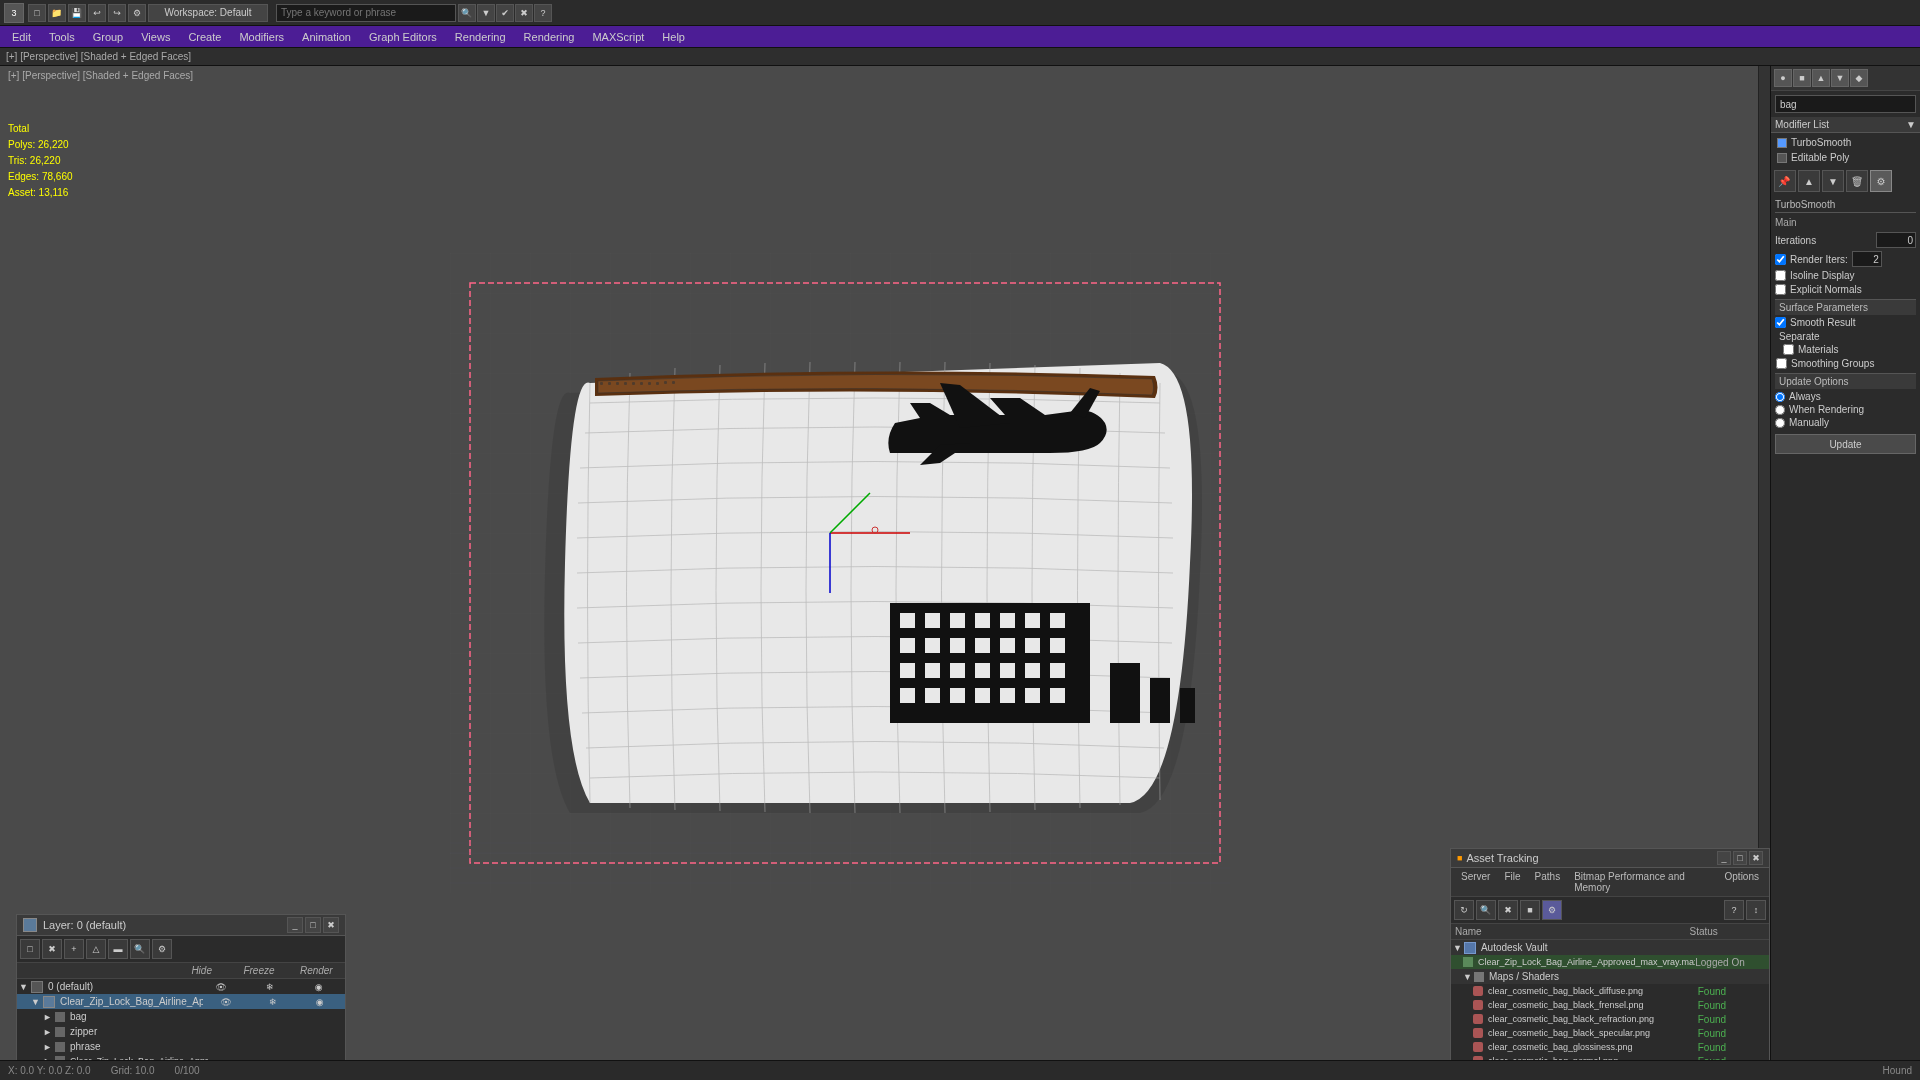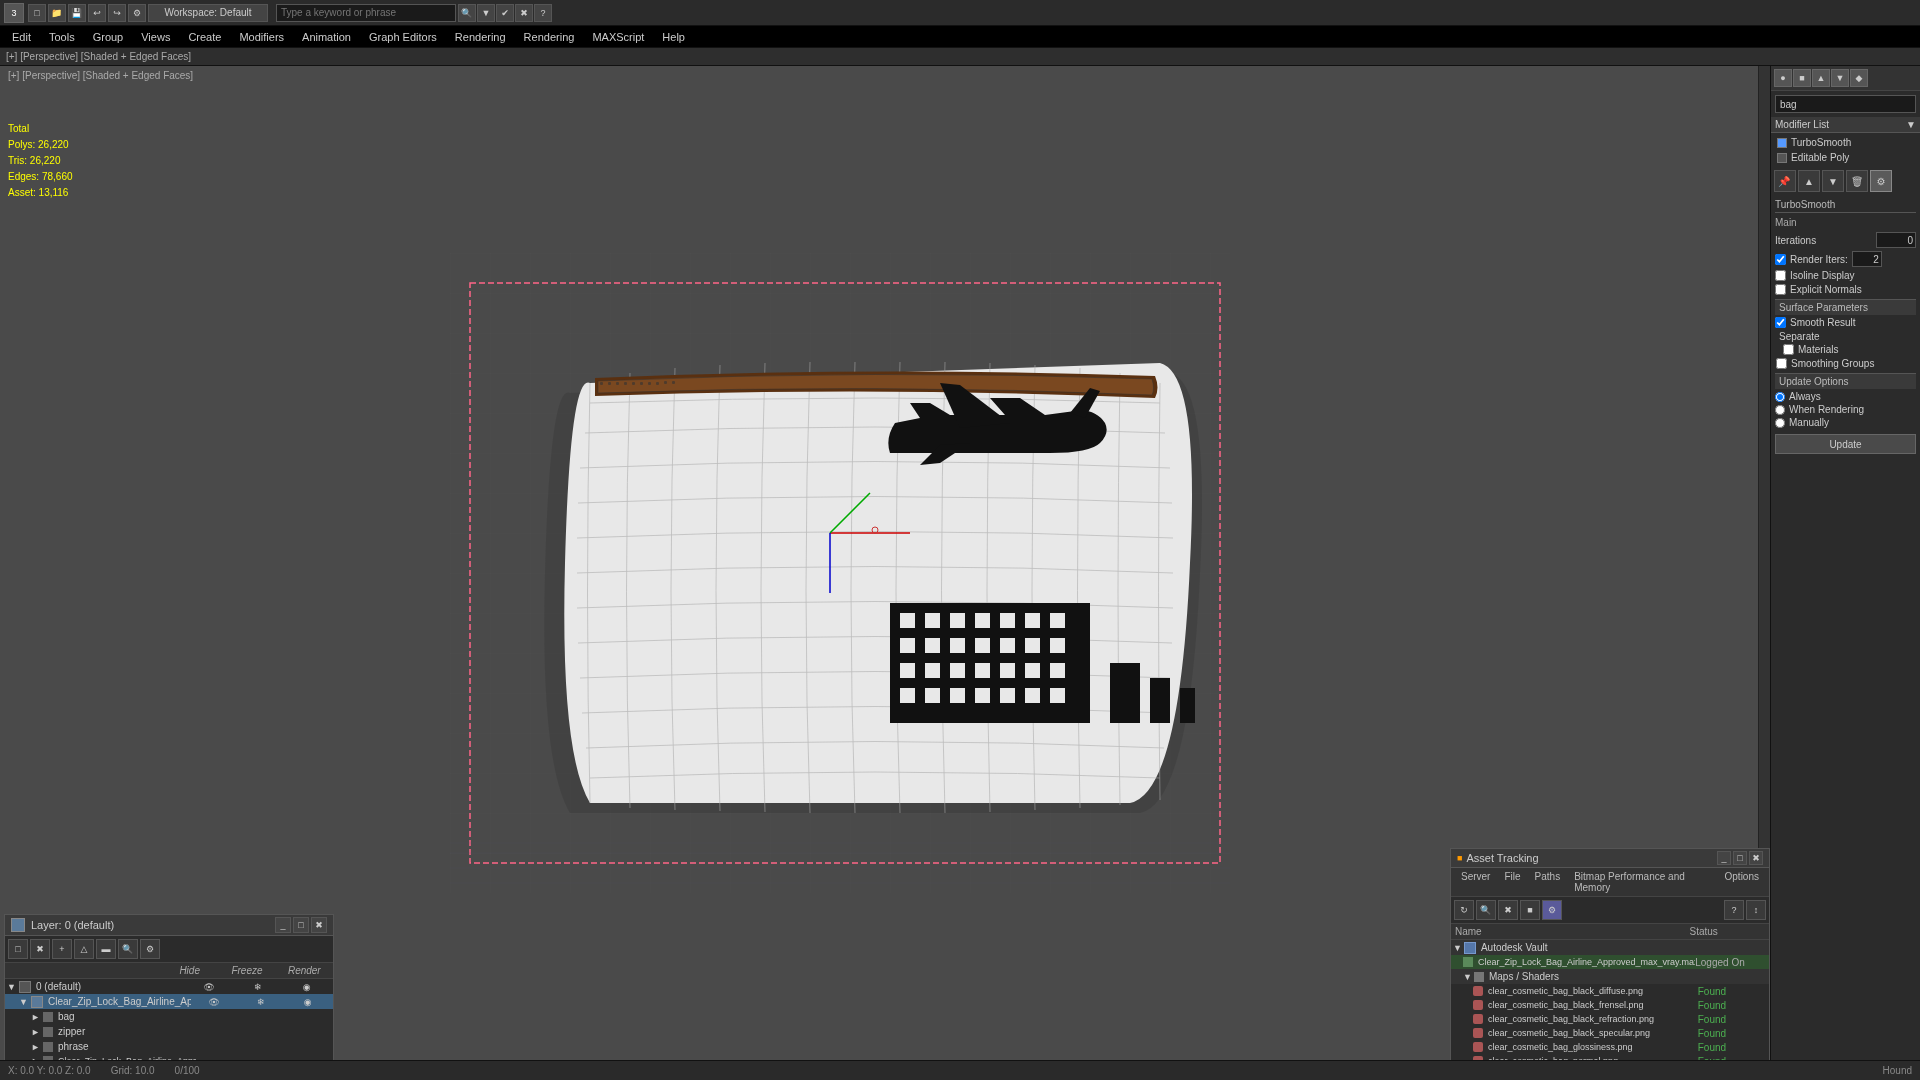--- a/index.html
+++ b/index.html
@@ -10,21 +10,21 @@
     #top-bar .app-icon { width: 20px; height: 20px; background: #555; border: 1px solid #666; margin-right: 4px; display: flex; align-items: center; justify-content: center; font-size: 9px; color: #fff; }
     #top-bar .toolbar-icons { display: flex; gap: 2px; margin-right: 8px; }
     #top-bar .toolbar-icons span { width: 18px; height: 18px; background: #444; border: 1px solid #555; display: flex; align-items: center; justify-content: center; font-size: 9px; cursor: pointer; }
     #title-bar { flex: 1; text-align: center; font-size: 11px; color: #bbb; }
     #search-bar { display: flex; align-items: center; }
     #search-bar input { width: 180px; height: 18px; background: #1a1a1a; border: 1px solid #555; color: #ccc; padding: 0 4px; font-size: 10px; }
     #search-bar .search-btns { display: flex; gap: 1px; margin-left: 2px; }
     #search-bar .search-btns span { width: 18px; height: 18px; background: #444; border: 1px solid #555; display: flex; align-items: center; justify-content: center; font-size: 9px; cursor: pointer; }
 
     
-    #menu-bar { display: flex; align-items: center; background: #000000; height: 22px; border-bottom: 1px solid #111; padding: 0 4px; gap: 2px; }
+    #menu-bar { display: flex; align-items: center; background: #4c1d95; height: 22px; border-bottom: 1px solid #111; padding: 0 4px; gap: 2px; }
     #menu-bar .menu-item { padding: 2px 8px; font-size: 11px; color: #ccc; cursor: pointer; }
 
     
     #status-bar { display: flex; align-items: center; background: #2e2e2e; height: 18px; border-bottom: 1px solid #111; padding: 0 6px; font-size: 10px; color: #aaa; gap: 12px; }
 
     
     #main { display: flex; height: calc(1080px - 26px - 22px - 18px); }
 
     
     #viewport { flex: 1; background: #4a4a4a; position: relative; overflow: hidden; }
@@ -56,21 +56,21 @@
     #modifier-detail .checkbox-row input[type=checkbox] { width: 11px; height: 11px; }
     .section-header { background: #3a3a3a; padding: 2px 4px; font-size: 10px; color: #bbb; margin: 4px 0 2px; border-top: 1px solid #555; }
     .radio-row { display: flex; align-items: center; gap: 4px; margin-bottom: 2px; font-size: 10px; }
     .radio-row input[type=radio] { width: 10px; height: 10px; }
     .update-btn { width: 100%; height: 20px; background: #4a4a4a; border: 1px solid #666; color: #ccc; font-size: 10px; cursor: pointer; margin-top: 4px; }
     .toolbar-row { display: flex; gap: 2px; padding: 3px; }
     .toolbar-row span { width: 22px; height: 22px; background: #3a3a3a; border: 1px solid #555; display: flex; align-items: center; justify-content: center; font-size: 10px; cursor: pointer; }
     .toolbar-row span.active { background: #5a5a5a; border-color: #888; }
 
     
-    #layers-panel { position: absolute; bottom: 0; left: 4px; width: 330px; background: #2b2b2b; border: 1px solid #555; border-bottom: none; pointer-events: all; margin-top: 25px; }
+    #layers-panel { position: absolute; bottom: 0; left: 16px; width: 330px; background: #2b2b2b; border: 1px solid #555; border-bottom: none; pointer-events: all; margin-top: 25px; }
     #layers-header { display: flex; align-items: center; justify-content: space-between; background: #3a3a3a; padding: 2px 6px; border-bottom: 1px solid #555; }
     #layers-header .layer-title { font-size: 11px; color: #ccc; display: flex; align-items: center; gap: 6px; }
     #layers-header .layer-title .icon { width: 14px; height: 14px; background: #666; }
     #layers-header .btns { display: flex; gap: 2px; }
     #layers-header .btns span { width: 16px; height: 16px; background: #444; border: 1px solid #555; display: flex; align-items: center; justify-content: center; font-size: 9px; cursor: pointer; }
     #layers-toolbar { display: flex; gap: 2px; padding: 3px; border-bottom: 1px solid #444; }
     #layers-toolbar span { width: 20px; height: 20px; background: #3a3a3a; border: 1px solid #555; display: flex; align-items: center; justify-content: center; font-size: 9px; cursor: pointer; }
     #layers-columns { display: flex; background: #333; border-bottom: 1px solid #444; }
     #layers-columns .col { padding: 2px 4px; font-size: 10px; color: #aaa; flex: 1; text-align: center; font-style: italic; }
     #layers-columns .col.name { flex: 3; text-align: left; }

